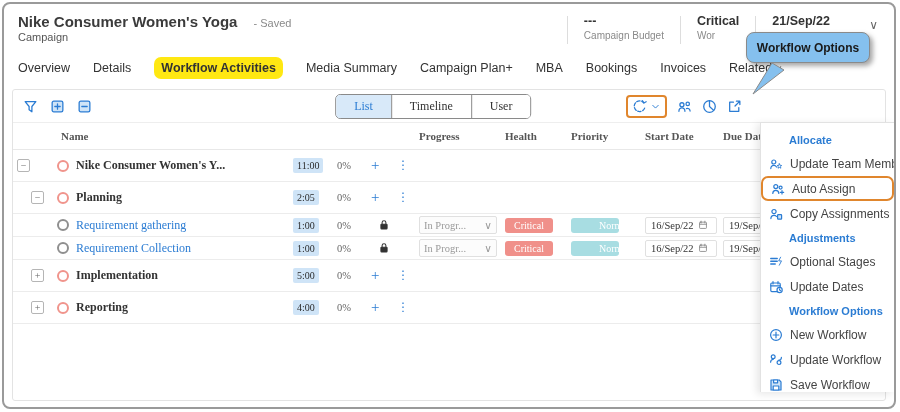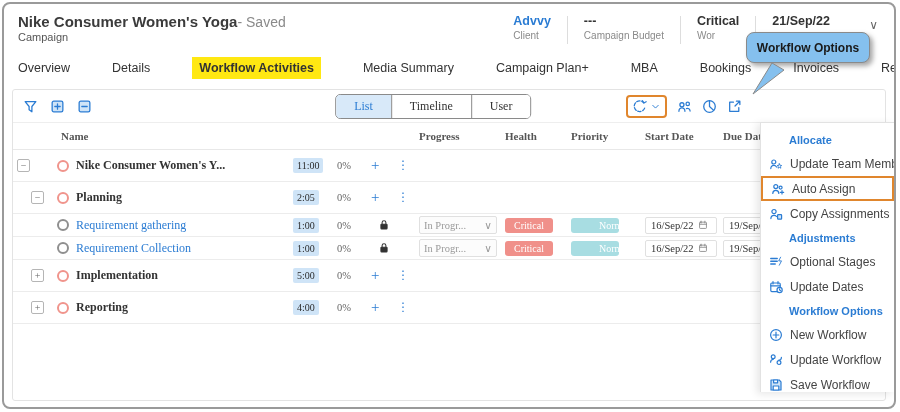--- a/index.html
+++ b/index.html
@@ -2,36 +2,36 @@
 <html><head>
 <meta charset="utf-8">
 <style>
   * { margin:0; padding:0; box-sizing:border-box; }
   html,body { width:900px; height:412px; font-family:"Liberation Sans", sans-serif; background:#fff; }
   .frame { position:absolute; left:2px; top:2px; width:894px; height:407px; border:2px solid #9a9a9a;
            border-radius:8px; background:#fff; overflow:hidden; }
 
   
   .header { padding:9px 14px 0 14px; position:relative; }
-  .title-line { display:flex; align-items:baseline; gap:0; }
+  .title-line { display:flex; align-items:baseline; gap:16px; }
   .page-title { font-size:15px; font-weight:bold; color:#3b3b3b; }
-  .saved { font-size:14px; color:#8a8a8a;text-align:right; }
+  .saved { font-size:11px; color:#8a8a8a;text-align:right; }
   .subtitle { font-size:11px; color:#555; margin-top:1px; }
   .header-fields { position:absolute; top:10px; right:48px; display:flex; align-items:flex-start; }
   .hfield { padding:0 16px; text-align:left; }
   .hfield .val { font-size:12.5px; font-weight:bold; color:#333; }
   .hfield .val.link { color:#2b7cd3; }
   .hfield .lbl { font-size:10px; color:#8a8a8a; margin-top:2px; white-space:nowrap; }
   .hdivider { width:1px; background:#ddd; height:28px; margin-top:2px; }
   .hdr-chevron { position:absolute; top:14px; right:16px; color:#666; font-size:12px; cursor:pointer; }
 
   
-  .tabs { display:flex; gap:42px; padding:14px 14px 8px 14px; align-items:center; }
+  .tabs { display:flex; gap:23px; padding:14px 14px 8px 14px; align-items:center; }
   .tab { font-size:12.5px; color:#333; cursor:pointer; white-space:nowrap; }
-  .tab.active { background:#ffe812; font-weight:bold; padding:4px 7px; }
+  .tab.active { background:#ffe812; font-weight:bold; padding:4px 7px;border-radius:7px; }
   .tab .chev { color:#777; font-size:10px; margin-left:3px; }
 
   
   .card { margin:2px 8px 0 8px; border:1px solid #e3e3e3; border-radius:3px; height:312px; background:#fff; position:relative;font-family:Liberation Serif, serif; }
   .toolbar { height:33px; display:flex; align-items:center; padding:0 10px; position:relative; border-bottom:1px solid #eee; }
   .tb-left { display:flex; align-items:center; gap:12px; }
   .icon-btn { display:inline-flex; align-items:center; justify-content:center; cursor:pointer; }
   .view-switch { position:absolute; left:50%; transform:translateX(-58%); display:flex; border:1px solid #8a8a8a; border-radius:5px; overflow:hidden; }
   .view-btn { font-size:12px; color:#333; padding:4px 18px; background:#fff; border-left:1px solid #8a8a8a; cursor:pointer; }
   .view-btn:first-child { border-left:none; }
@@ -72,21 +72,21 @@
               padding:2px 6px; display:flex; justify-content:space-between; align-items:center; width:76px; cursor:pointer; }
   .role-box .chev { color:#888; font-size:9px; }
 
   
   .menu { position:absolute; right:0; top:118px; bottom:15px; width:134px; background:#fff;
           border-left:1px solid #e2e2e2; border-top:1px solid #e2e2e2; box-shadow:-3px 2px 8px rgba(0,0,0,0.10);
           padding-top:5px; z-index:5; }
   .menu-header { font-size:11px; font-weight:bold; color:#2b7cd3; padding:6px 8px 5px 28px; }
   .menu-item { display:flex; align-items:center; gap:7px; padding:5px 6px 5px 8px; font-size:12px; color:#444;
                cursor:pointer; position:relative; height:25px; white-space:nowrap; }
-  .menu-item.hl { border:2px solid #e0862d; border-radius:0; }
+  .menu-item.hl { border:2px solid #e0862d; border-radius:7px; }
 
   
   .callout { position:absolute; top:28px; right:24px; width:124px; height:31px; background:#85c0ee;
              border:1px solid #8a8a8a; border-radius:8px; box-shadow:3px 3px 5px rgba(0,0,0,0.35);
              display:flex; align-items:center; justify-content:center; z-index:6; }
   .callout-text { font-size:12px; font-weight:bold; color:#1a1a1a; }
   .callout-tail { position:absolute; top:58px; right:110px; z-index:6; }
 
   svg.ic { display:block; }
 </style>
@@ -95,24 +95,20 @@
 
 <div class="frame">
 
   <div class="header">
     <div class="title-line">
       <span class="page-title">Nike Consumer Women's Yoga</span>
       <span class="saved">- Saved</span>
     </div>
     <div class="subtitle">Campaign</div>
     <div class="header-fields" id="header-fields">
-        <div class="hfield">
-          <div class="val link">Advvy</div>
-          <div class="lbl">Client</div>
-        </div>
         <div class="hdivider"></div>
         <div class="hfield">
           <div class="val">---</div>
           <div class="lbl">Campaign Budget</div>
         </div>
         <div class="hdivider"></div>
         <div class="hfield">
           <div class="val">Critical</div>
           <div class="lbl">Wor</div>
         </div>

